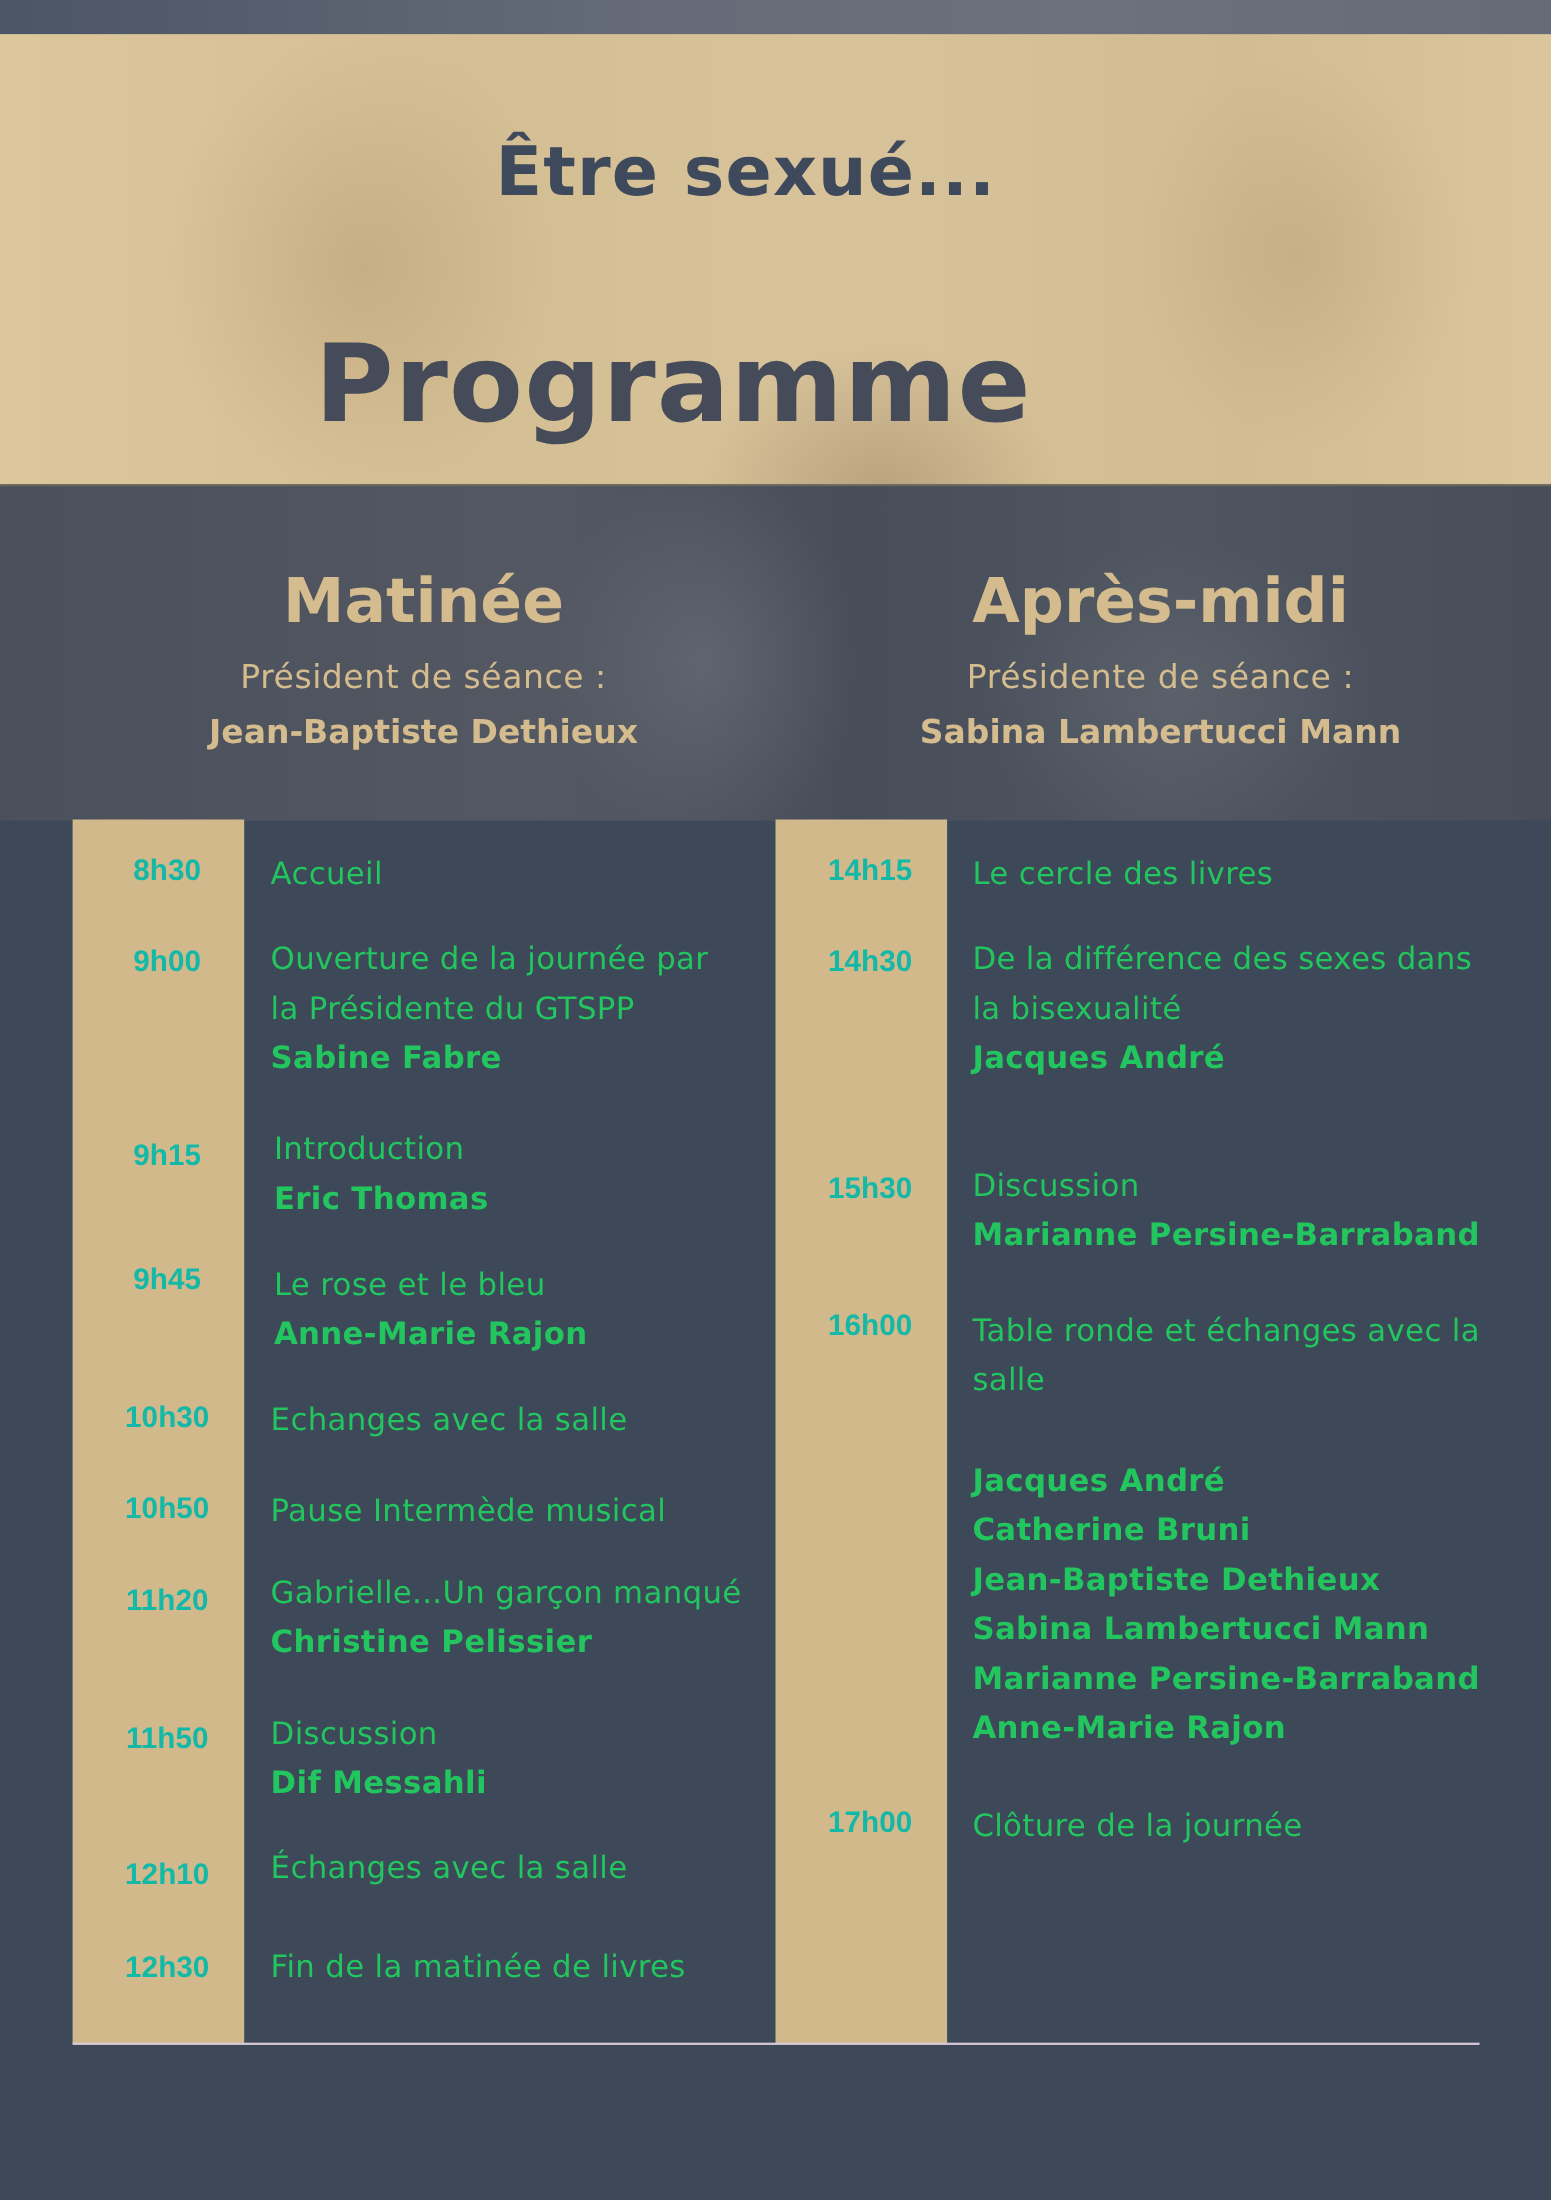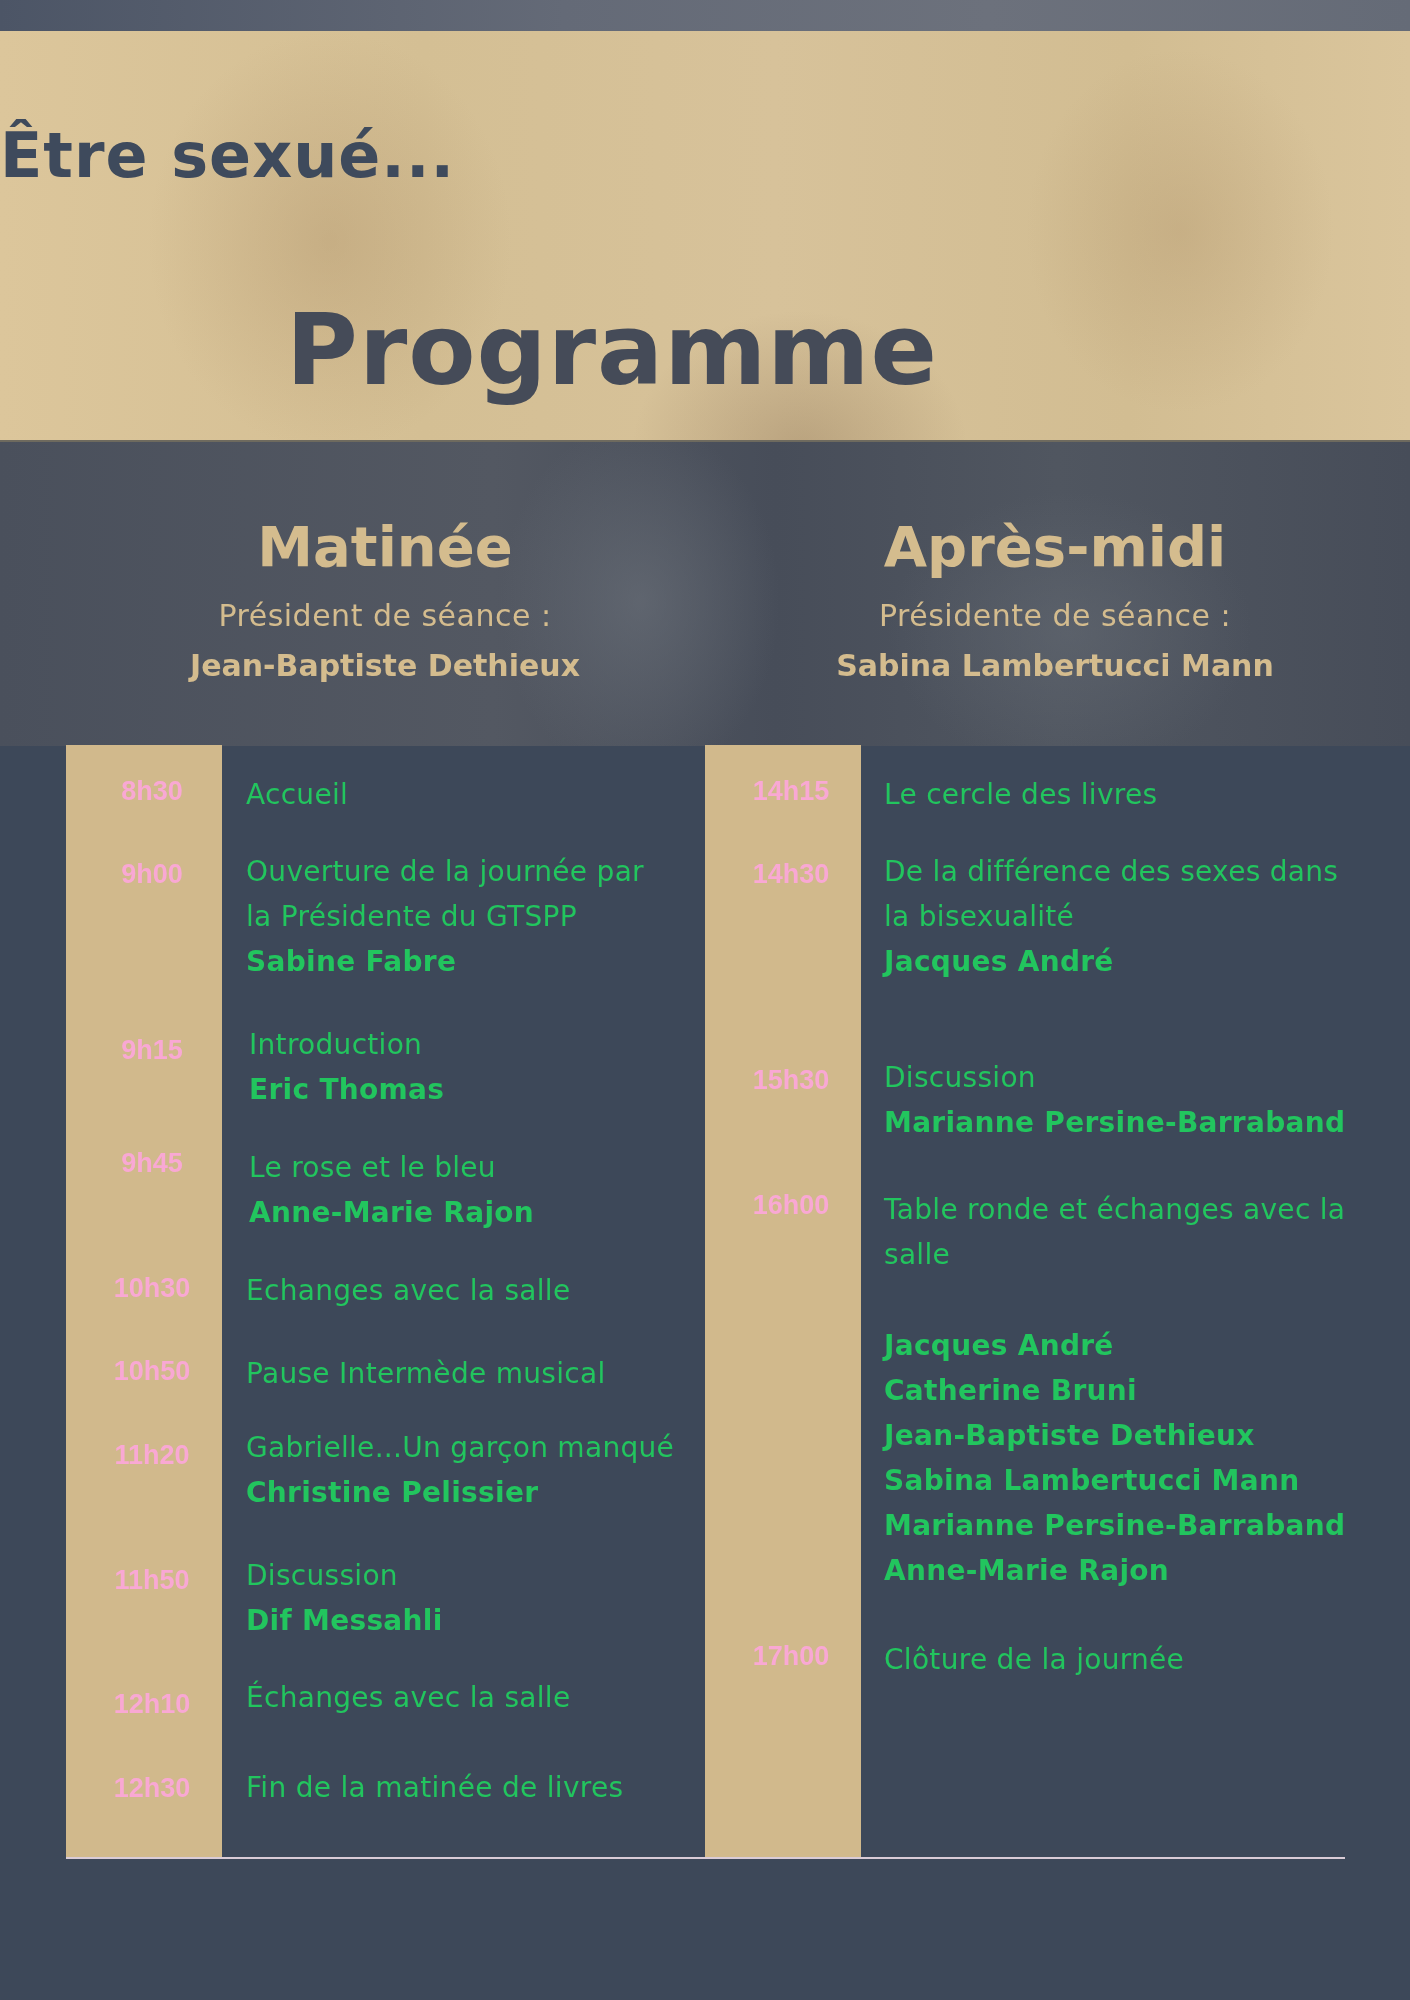--- a/index.html
+++ b/index.html
@@ -18,21 +18,21 @@
     .title-band {
       position: absolute; left: 0; top: 31px; width: 1410px; height: 409px;
       background:
         radial-gradient(ellipse 260px 300px at 330px 210px, rgba(170,140,100,0.35), transparent 70%),
         radial-gradient(ellipse 220px 260px at 1180px 200px, rgba(170,140,100,0.30), transparent 70%),
         radial-gradient(ellipse 240px 200px at 800px 420px, rgba(140,115,85,0.40), transparent 70%),
         linear-gradient(90deg, #dcc69b 0%, #d4bf94 30%, #d7c29a 55%, #d2bd92 80%, #dac59c 100%);
     }
     .title-line1 {
       position: absolute; left: 0; width: 1356px; top: 88px;
-      color: #3e4a5c;
+      text-align: center; color: #3e4a5c;
       font-family: "DejaVu Sans", sans-serif; font-weight: bold;
       font-size: 62px; letter-spacing: 1px;
     }
     .title-line2 {
       position: absolute; left: 0; width: 1410px; top: 170px;
       text-align: center; color: #3e4a5c;
       font-family: "DejaVu Sans", sans-serif; font-weight: bold;
       font-size: 58px; letter-spacing: -1px;
     }
     .title-line3 {
@@ -73,21 +73,21 @@
     .time-col.left { left: 66px; }
     .time-col.right { left: 705px; }
     .bottom-rule {
       position: absolute; left: 66px; top: 1857px; width: 1279px; height: 2px;
       background: #d9cbd6;
     }
     .row { position: absolute; }
     .time {
       position: absolute; width: 172px; text-align: center;
       font-family: "Liberation Sans", sans-serif; font-weight: bold;
-      font-size: 27px; color: #f9a8d4;
+      font-size: 27px; color: #14b8a6;
     }
     .event {
       position: absolute; color: #22c55e;
       font-family: "DejaVu Sans", sans-serif; font-size: 28px; line-height: 45px;
       white-space: nowrap; letter-spacing: 0.3px;
     }
     .event .name { font-weight: bold; display: block; }
     .event .line { display: block; }
   </style>
 </head>

